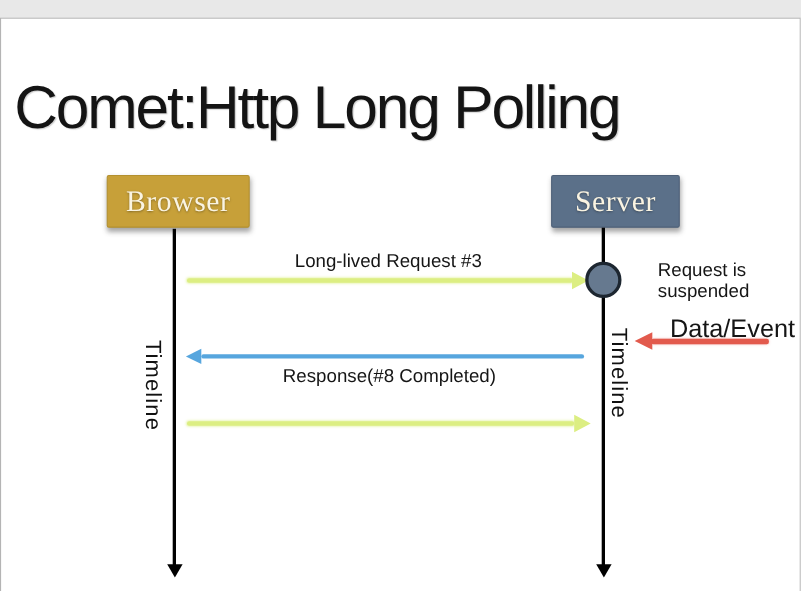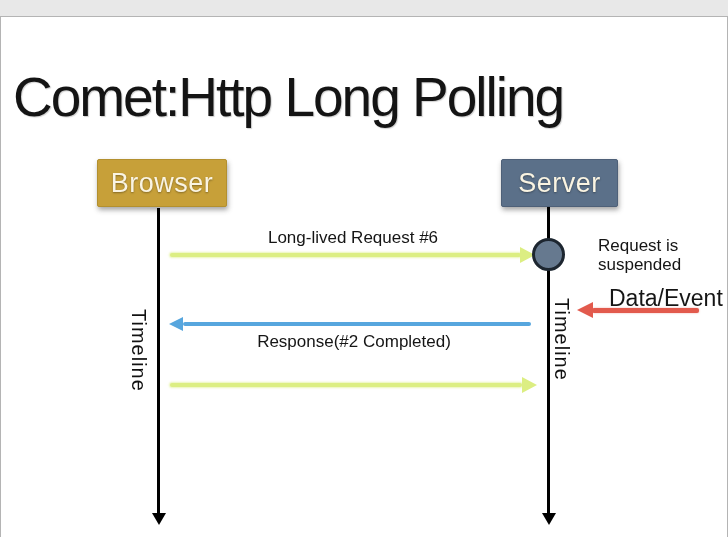--- a/index.html
+++ b/index.html
@@ -27,20 +27,21 @@
     height: 48px;
     border-radius: 2px;
     display: flex; align-items: center; justify-content: center;
     box-shadow: 1px 3px 5px rgba(60,60,60,0.45);
   }
   .actor-box .actor-label {
     color: #faf4e2;
     font-size: 27px;
     letter-spacing: 0.5px;
     text-shadow: 0 1px 2px rgba(0,0,0,0.35);
+    font-family: Liberation Serif, serif;
   }
   .actor-browser { left: 96px; top: 142px; width: 130px; background: #c7a039; border: 1px solid #b3902f; }
   .actor-server  { left: 500px; top: 142px; width: 117px; background: #5b7089; border: 1px solid #4e6078; }
 
   .lifeline { position: absolute; width: 3px; background: #000; }
   .lifeline-browser { left: 156px; top: 191px; height: 307px; }
   .lifeline-server  { left: 546px; top: 190px; height: 308px; }
   .lifeline-arrowhead {
     position: absolute;
     width: 0; height: 0;
@@ -136,31 +137,31 @@
   </div>
 
   <div class="lifeline lifeline-browser"></div>
   <div class="lifeline-arrowhead browser"></div>
   <div class="lifeline lifeline-server"></div>
   <div class="lifeline-arrowhead server"></div>
 
   <div class="timeline-label timeline-left">Timeline</div>
   <div class="timeline-label timeline-right">Timeline</div>
 
-  <div class="msg-label label-request1">Long-lived Request #6</div>
+  <div class="msg-label label-request1">Long-lived Request #3</div>
   <div class="shaft shaft-request1"></div>
   <div class="head-right-request1"></div>
 
   <div class="suspend-marker"></div>
   <div class="note-suspended">Request is suspended</div>
 
   <div class="note-dataevent">Data/Event</div>
   <div class="shaft shaft-dataevent"></div>
   <div class="head-left-dataevent"></div>
 
   <div class="shaft shaft-response1"></div>
   <div class="head-left-response1"></div>
-  <div class="msg-label label-response1">Response(#2 Completed)</div>
+  <div class="msg-label label-response1">Response(#8 Completed)</div>
 
   <div class="shaft shaft-request2"></div>
   <div class="head-right-request2"></div>
 
 </div>
 
 </body></html>

